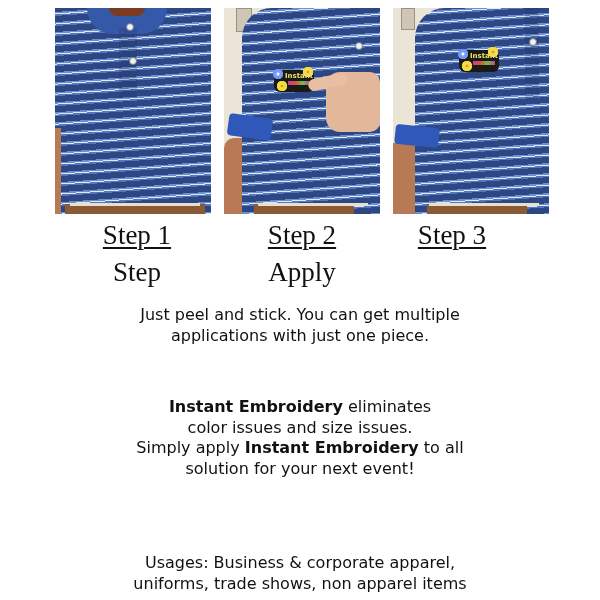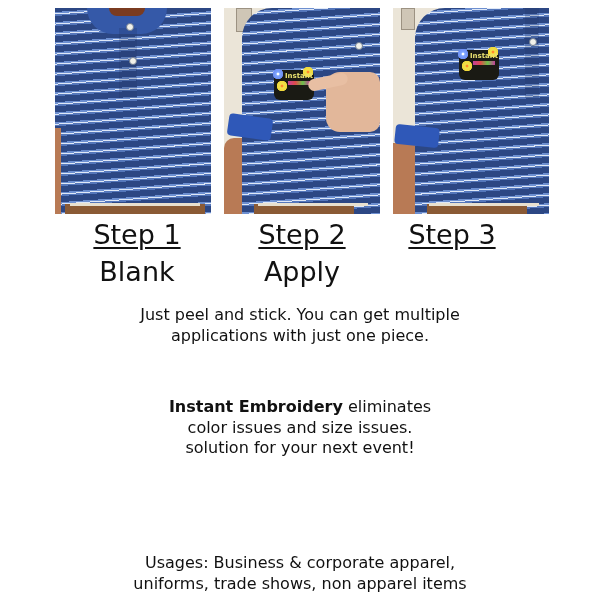--- a/index.html
+++ b/index.html
@@ -28,28 +28,28 @@
   .placket { position: absolute; width: 18px; background: rgba(30,50,100,0.25); }
   .button { position: absolute; width: 6px; height: 6px; border-radius: 50%;
             background: #f2f2ea; border: 1px solid #6d7a90; }
   .sleeve { position: absolute; background: #2f58b8; border-radius: 4px; }
   .arm { position: absolute; background: #b87a55; }
   .belt { position: absolute; bottom: 0; height: 10px; background: #8a5a35; }
   .hem { position: absolute; bottom: 8px; height: 3px; background: #e8e0cf; }
   .wallbox { position: absolute; background: #cfc6b6; border: 1px solid #9c9282; }
   .hand { position: absolute; background: #e2b79a; border-radius: 14px 10px 10px 14px; }
   .finger { position: absolute; background: #e8bfa3; border-radius: 8px; }
-  .patch { position: absolute; width: 40px; height: 30px; background: #1a1a14; border-radius: 6px; }
+  .patch { position: absolute; width: 40px; height: 22px; background: #1a1a14; border-radius: 6px; }
   .flower { position: absolute; width: 12px; height: 12px; border-radius: 50%; }
   .flower.blue { background: radial-gradient(circle, #ffffff 15%, #7ea6ff 20%, #6d8df2 60%, transparent 62%); }
   .flower.yellow { background: radial-gradient(circle, #ff8a2b 15%, #f2e24b 20%, #f0d83a 60%, transparent 62%); }
   .patch-text { position: absolute; font-size: 7px; font-weight: bold; color: #e8e070; line-height: 7px; font-family: "DejaVu Sans", sans-serif; }
   .patch-bar { position: absolute; height: 4px; background: linear-gradient(90deg,#c2409a,#e04a4a,#6cc04a,#c2409a); }
 
-  .step { position: absolute; top: 219px; width: 160px; text-align: center; }
+  .step { position: absolute; top: 219px; width: 160px; text-align: center; font-family: Liberation Serif, serif; }
   .step-title { font-size: 27px; text-decoration: underline; text-underline-offset: 3px;
                 text-decoration-thickness: 2px; line-height: 32px; display: block; }
   .step-sub { font-size: 27px; line-height: 34px; display: block; margin-top: 4px; }
   .s1 { left: 57px; } .s2 { left: 222px; } .s3 { left: 372px; }
 
   .para { position: absolute; left: 0; width: 600px; text-align: center;
           font-size: 16px; line-height: 20.5px; color: #111; }
   .para b { font-weight: bold; }
   .para1 { top: 305px; }
   .para2 { top: 397px; }
@@ -104,37 +104,38 @@
     <div class="flower yellow" style="left:2px; top:10px;"></div>
     <span class="patch-text" style="left:11px; top:3px;">Instant</span>
     <div class="patch-bar" style="left:14px; top:11px; width:22px;"></div>
   </div>
   <div class="belt" style="left:34px; width:100px;"></div>
   <div class="hem" style="left:36px; width:110px;"></div>
 </div>
 
 <div class="step s1">
   <span class="step-title">Step 1</span>
-  <span class="step-sub">Blank</span>
+  <span class="step-sub">Step</span>
 </div>
 <div class="step s2">
   <span class="step-title">Step 2</span>
   <span class="step-sub">Apply</span>
 </div>
 <div class="step s3">
   <span class="step-title">Step 3</span>
 </div>
 
 <div class="para para1">
   <div>Just peel and stick. You can get multiple</div>
   <div>applications with just one piece.</div>
 </div>
 
 <div class="para para2">
   <div><b>Instant Embroidery</b><span> eliminates</span></div>
   <div>color issues and size issues.</div>
+  <div><span>Simply apply </span><b>Instant Embroidery</b><span> to all</span></div>
   <div>solution for your next event!</div>
 </div>
 
 <div class="para para3">
   <div>Usages: Business &amp; corporate apparel,</div>
   <div>uniforms, trade shows, non apparel items</div>
 </div>
 
 </body></html>

